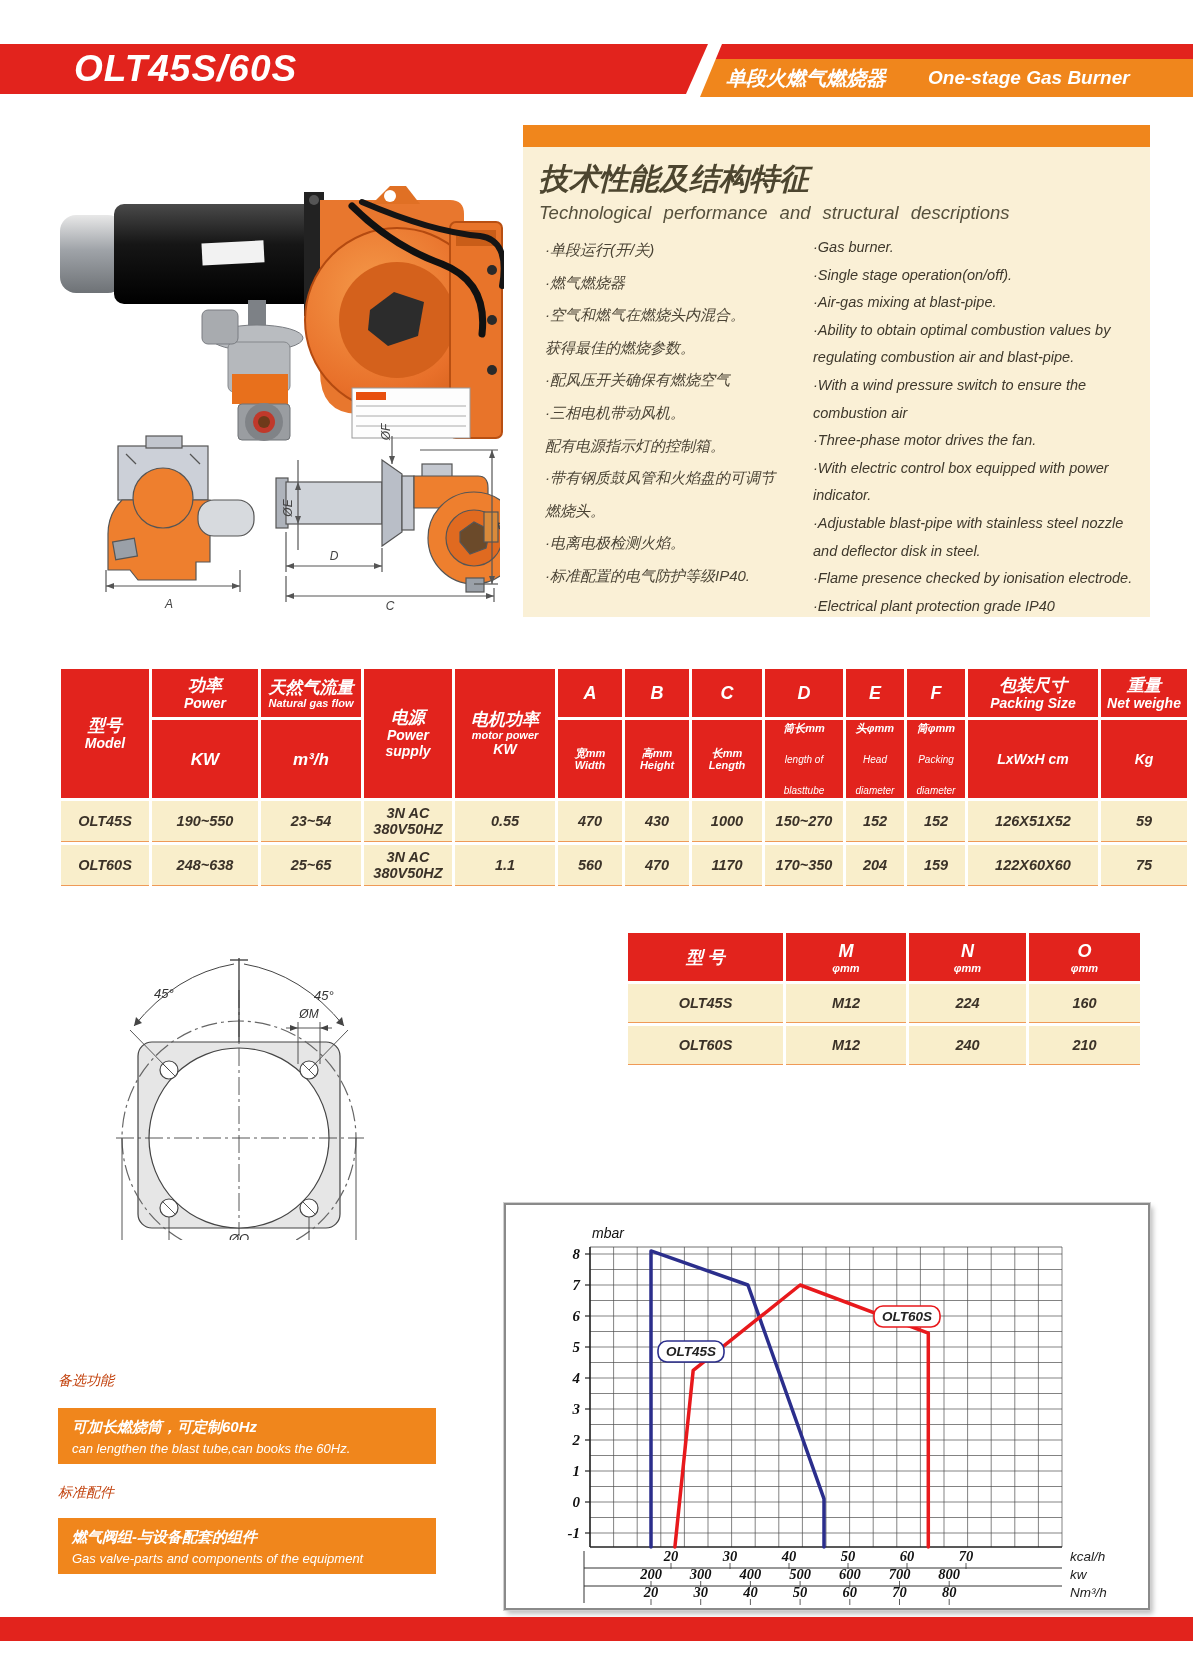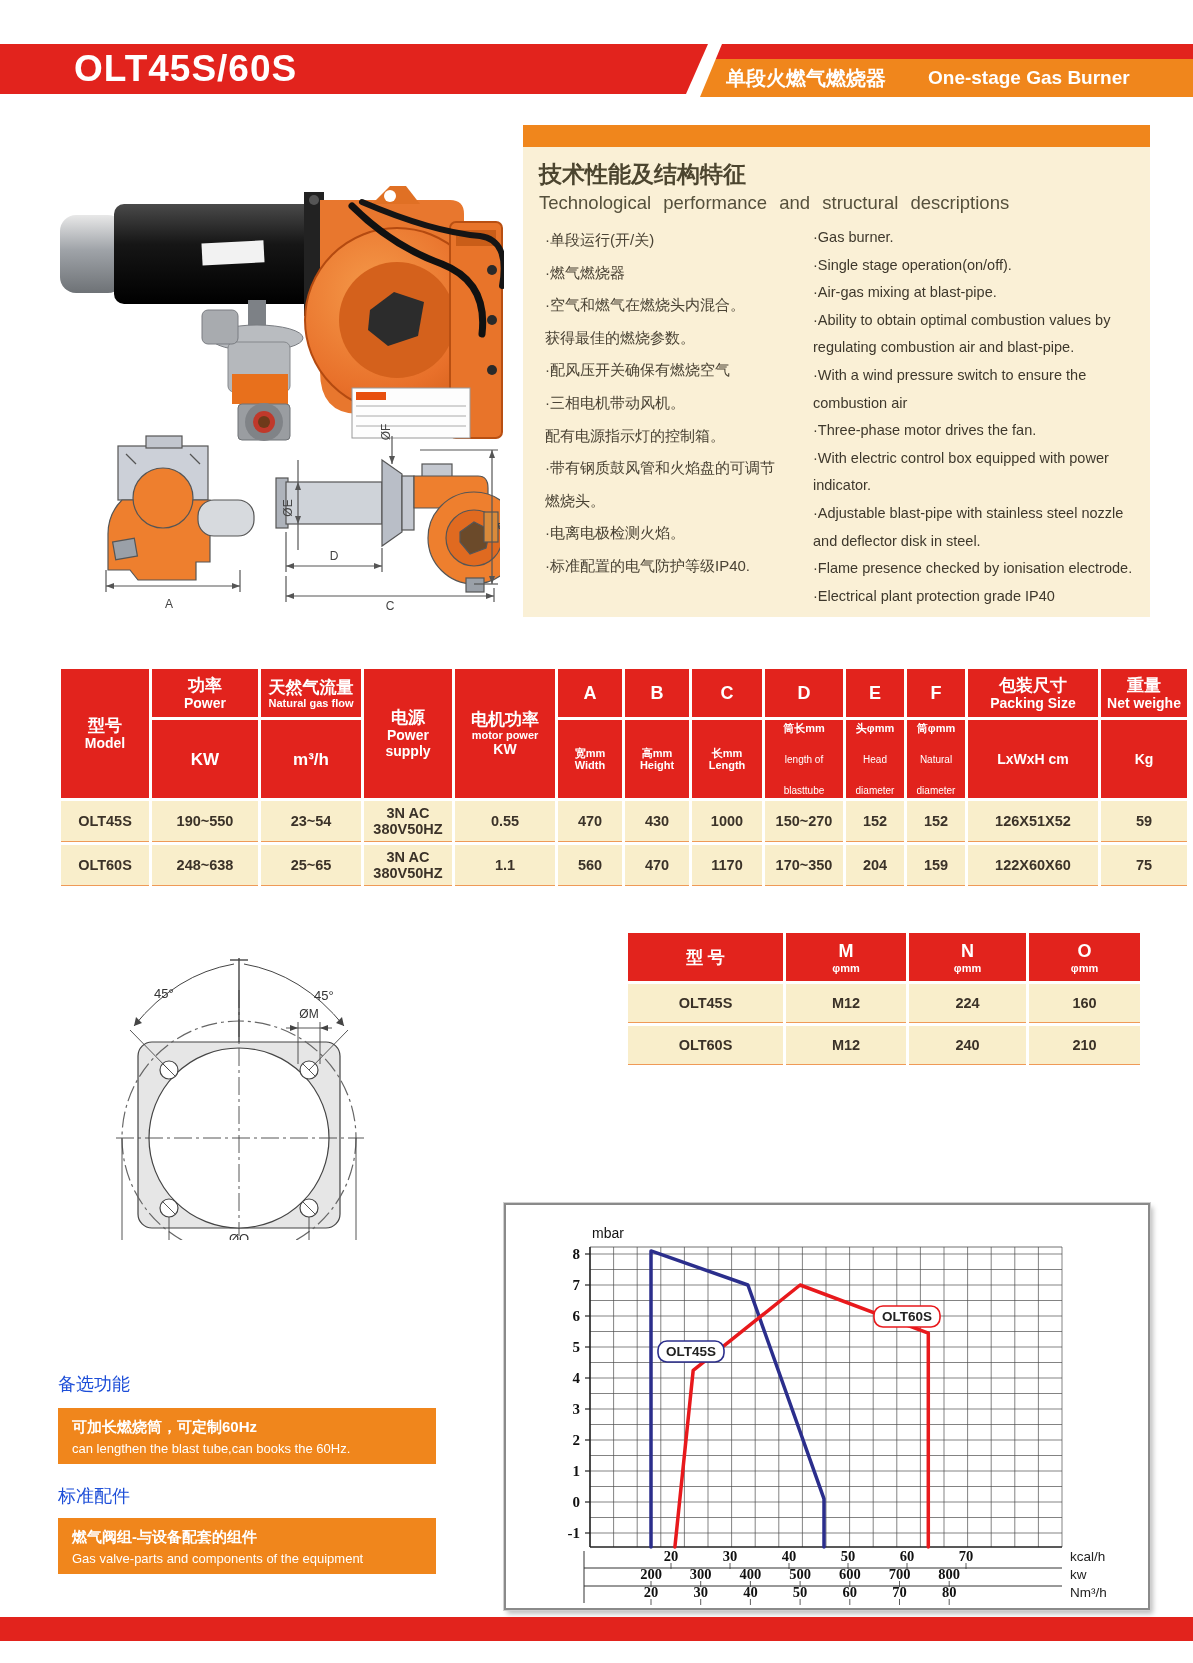--- a/index.html
+++ b/index.html
@@ -1,33 +1,33 @@
 <!DOCTYPE html>
 <html><head>
 <meta charset="utf-8">
 <style>
   html,body{margin:0;padding:0;background:#fff;}
   body{font-family:"Liberation Sans",sans-serif;}
-  #page{position:relative;width:1193px;height:1663px;background:#fff;overflow:hidden;}
+  #page{position:relative;width:1193px;height:1663px;background:#fff;overflow:hidden;font-style:italic;}
 
   
   .band-left{position:absolute;left:0;top:44px;width:708px;height:50px;background:var(--red);
     clip-path:polygon(0 0,100% 0,calc(100% - 22px) 100%,0 100%);display:flex;align-items:center;}
   .band-left .model{color:#fff;font-size:37px;font-weight:bold;letter-spacing:1px;padding-left:74px;}
   .band-right{position:absolute;left:700px;top:44px;width:493px;height:53px;
     clip-path:polygon(22px 0,100% 0,100% 100%,0 100%);}
   .band-right .strip{height:15px;background:var(--red);}
   .band-right .orange{height:38px;background:var(--orange);display:flex;align-items:center;color:#fff;}
   .band-right .orange .cn{font-size:20px;font-weight:bold;margin-left:26px;}
   .band-right .orange .en{font-size:19px;font-weight:bold;margin-left:42px;}
 
   
   .tech{position:absolute;left:523px;top:125px;width:627px;height:492px;background:var(--panel);}
   .tech .topbar{height:22px;background:var(--orange);}
-  .tech .title-cn{font-size:23px;font-weight:bold;color:#4c452f;margin:12px 0 2px 16px;}
+  .tech .title-cn{font-size:30px;font-weight:bold;color:#4c452f;margin:12px 0 2px 16px;}
   .tech .title-en{font-size:18.5px;color:#55503c;margin:0 0 10px 16px;word-spacing:7px;}
   .tech .cols{display:flex;padding-left:22px;}
   .tech .col-cn{width:268px;font-size:15px;color:#4a4335;}
   .tech .col-cn div{line-height:32.6px;white-space:nowrap;}
   .tech .col-en{width:330px;font-size:14.5px;color:#3e382c;}
   .tech .col-en div{line-height:27.6px;white-space:nowrap;}
 
   
   table{border-collapse:separate;border-spacing:3px 3px;table-layout:fixed;}
   th{background:var(--red);color:#fff;vertical-align:middle;text-align:center;padding:2px 1px;font-weight:bold;}
@@ -42,21 +42,21 @@
   .spec{width:1090px;}
   .spec thead tr:first-child th{height:44px;}
   .spec thead tr:last-child th{height:40px;}
   .spec td{height:30px;}
   .mno-wrap{position:absolute;left:625px;top:930px;}
   .mno{width:515px;}
   .mno th{height:44px;}
   .mno td{height:30px;}
 
   
-  .opt-head{position:absolute;left:58px;font-size:18px;color:#1d4ed8;}
+  .opt-head{position:absolute;left:58px;font-size:14px;color:#c2410c;}
   .opt-box{position:absolute;left:58px;width:378px;background:var(--orange);color:#fff;
     padding:8px 0 4px 14px;box-sizing:border-box;}
   .opt-box .cn{font-size:15px;font-weight:bold;line-height:22px;}
   .opt-box .en{font-size:13px;line-height:22px;}
 
   
   .chartbox{position:absolute;left:504px;top:1203px;width:646px;height:407px;background:#fff;
     border:2px solid #8a8a8a;outline:1px solid #cfcfcf;box-shadow:3px 4px 5px rgba(0,0,0,.25);box-sizing:border-box;}
 
   
@@ -321,21 +321,21 @@
               <div class="h-xs">length of</div>
               <div class="h-xs">blasttube</div>
             </th>
         <th>
               <div class="h-sm">头φmm</div>
               <div class="h-xs">Head</div>
               <div class="h-xs">diameter</div>
             </th>
         <th>
               <div class="h-sm">筒φmm</div>
-              <div class="h-xs">Natural</div>
+              <div class="h-xs">Packing</div>
               <div class="h-xs">diameter</div>
             </th>
         <th class="h-en">LxWxH cm</th>
         <th class="h-en">Kg</th>
       </tr>
     </thead>
     <tbody>
 
         <tr>
           <td>OLT45S</td>

